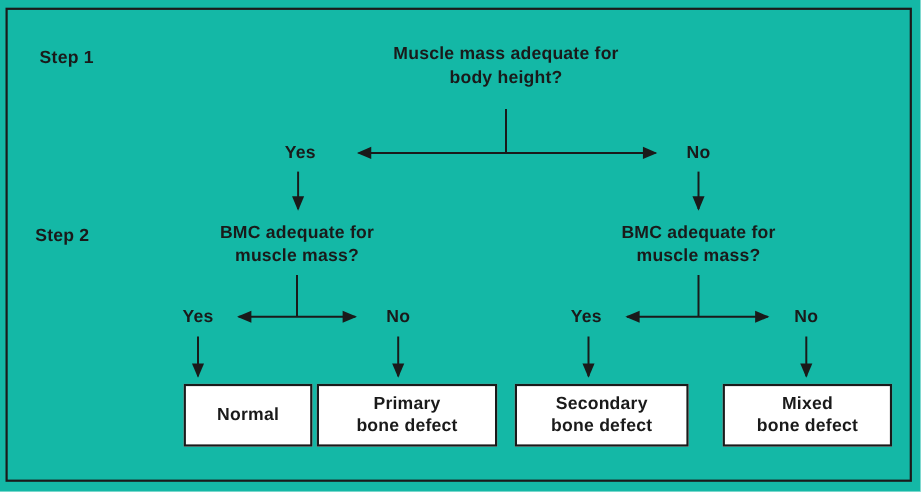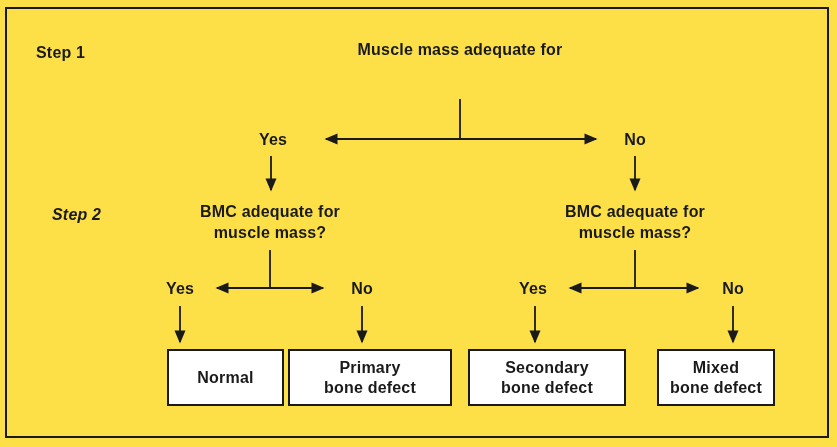--- a/index.html
+++ b/index.html
@@ -4,21 +4,21 @@
 <style>
   html, body {
     margin: 0;
     padding: 0;
     background: #ffffff;
   }
   .stage {
     position: relative;
     width: 837px;
     height: 447px;
-    background: #fde047;
+    background: #14b8a6;
     font-family: "Liberation Sans", "DejaVu Sans", sans-serif;
     font-weight: 600;
     font-size: 16px;
     color: #1a1a1a;
     letter-spacing: 0.2px;
     overflow: hidden;
   }
   .frame {
     position: absolute;
     left: 5px;
@@ -90,26 +90,27 @@
       <line x1="570" y1="288" x2="698" y2="288" marker-start="url(#ah)" marker-end="url(#ah)"></line>
       <line x1="535" y1="306" x2="535" y2="342" marker-end="url(#ah)"></line>
       <line x1="733" y1="306" x2="733" y2="342" marker-end="url(#ah)"></line>
     </g>
   </svg>
 
   <div class="lbl" style="left:36px; top:44px;">Step 1</div>
 
   <div class="lbl ctr question" style="left:460px; top:39px;">
     <div>Muscle mass adequate for</div>
+    <div>body height?</div>
   </div>
 
   <div class="lbl ctr" style="left:273px; top:131px;">Yes</div>
   <div class="lbl ctr" style="left:635px; top:131px;">No</div>
 
-  <div class="lbl" style="left:52px; top:206px;font-style:italic;">Step 2</div>
+  <div class="lbl" style="left:32px; top:206px;">Step 2</div>
 
   <div class="lbl ctr question" style="left:270px; top:201px;">
     <div>BMC adequate for</div>
     <div>muscle mass?</div>
   </div>
 
   <div class="lbl ctr question" style="left:635px; top:201px;">
     <div>BMC adequate for</div>
     <div>muscle mass?</div>
   </div>
@@ -127,18 +128,18 @@
   <div class="box" style="left:288px; width:164px;">
     <div>Primary</div>
     <div>bone defect</div>
   </div>
 
   <div class="box" style="left:468px; width:158px;">
     <div>Secondary</div>
     <div>bone defect</div>
   </div>
 
-  <div class="box" style="left:657px; width:118px;">
+  <div class="box" style="left:657px; width:154px;">
     <div>Mixed</div>
     <div>bone defect</div>
   </div>
 
 </div>
 
 </body></html>

